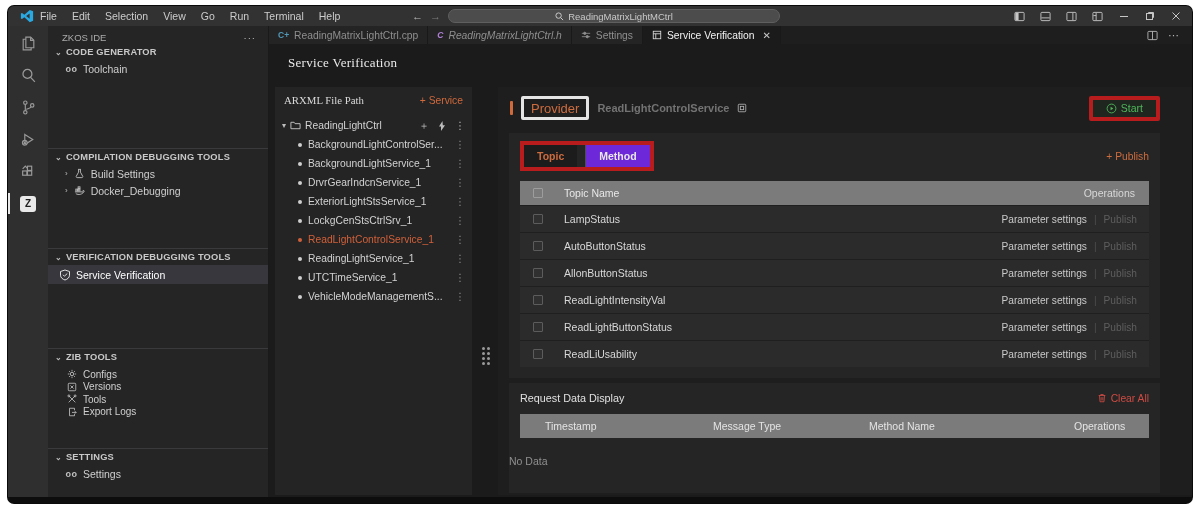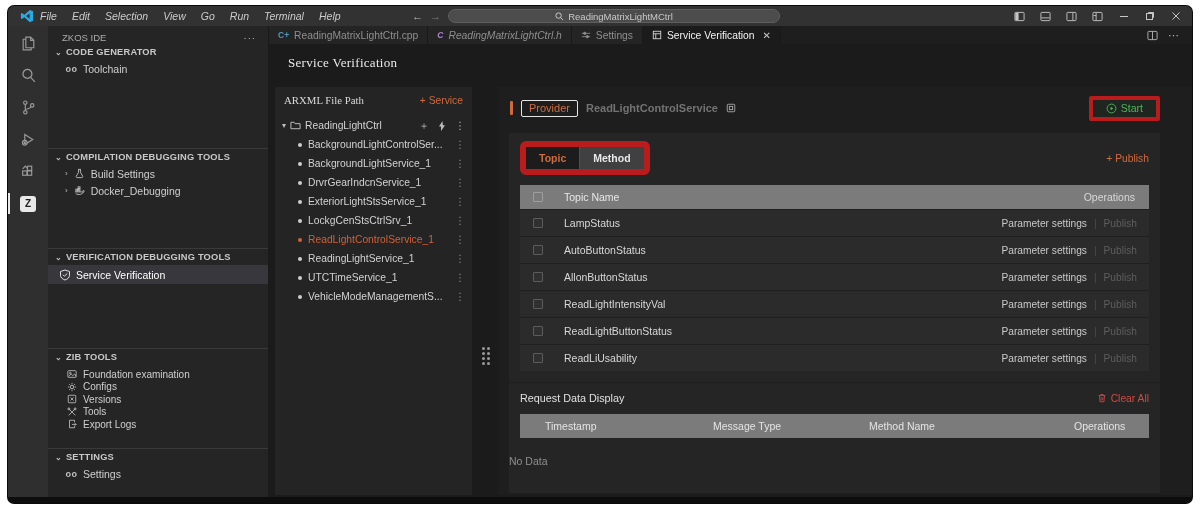--- a/index.html
+++ b/index.html
@@ -1,21 +1,21 @@
 <!DOCTYPE html>
 <html><head>
 <meta charset="utf-8">
 <style>
   html,body{margin:0;padding:0;width:1200px;height:512px;background:#ffffff;font-family:"Liberation Sans",sans-serif;-webkit-font-smoothing:antialiased;}
   *{box-sizing:border-box;}
   .window{position:absolute;left:8px;top:6px;width:1184px;height:497px;background:#1b1b1b;border-radius:6px;overflow:hidden;box-shadow:0 0 0 1px #0a0a0a;}
   
   .titlebar{position:absolute;left:0;top:0;right:0;height:20px;background:#323233;display:flex;align-items:center;padding:0 8px;}
   .vslogo{width:14px;height:14px;margin:0 6px 0 4px;flex:0 0 auto;}
-  .menus{display:flex;gap:15px;font-size:10.5px;color:#cccccc;font-style:italic;}
+  .menus{display:flex;gap:15px;font-size:10.5px;color:#cccccc;}
   .menus span{cursor:default;}
   .commandbar{position:absolute;left:404px;top:0;height:20px;display:flex;align-items:center;gap:7px;}
   .navarrow{color:#bdbdbd;font-size:11px;}
   .navarrow.fwd{color:#7d7d7d;}
   .searchbox{width:332px;height:14px;background:#4c4c4d;border:1px solid #5f5f60;border-radius:7px;display:flex;align-items:center;justify-content:center;gap:4px;font-size:9.5px;color:#c9c9c9;}
   .wincontrols{position:absolute;right:10px;top:0;height:20px;display:flex;align-items:center;gap:13px;color:#c6c6c6;}
   .wincontrols .wc{display:flex;align-items:center;justify-content:center;width:13px;height:13px;}
   
   .activitybar{position:absolute;left:0;top:20px;bottom:6px;width:40px;background:#2f2f30;display:flex;flex-direction:column;align-items:center;padding-top:5px;gap:7px;}
   .act{position:relative;width:40px;height:25px;display:flex;align-items:center;justify-content:center;color:#999999;}
@@ -63,30 +63,30 @@
   .t-item.sel{color:#d0603a;}
   .t-item.sel .bullet{background:#d0603a;}
   .folder{color:#c8c8c8;}
   
   .handle{position:absolute;left:211px;top:299px;width:12px;height:26px;display:grid;grid-template-columns:repeat(2,3px);grid-auto-rows:3px;gap:2px;align-content:center;justify-content:center;}
   .handle i{background:#9a9a9a;border-radius:50%;}
   
   .rpanel{position:absolute;left:229px;right:0;top:43px;bottom:2px;background:#1e1e1e;}
   .svc-h{position:absolute;top:9px;left:12px;right:32px;height:24px;display:flex;align-items:center;gap:8px;}
   .accentbar{width:3px;height:14px;background:#d0693c;border-radius:1px;}
-  .badge{border:1px solid #e5e5e5;color:#cd6c3f;font-size:11px;padding:1.5px 7px;border-radius:2px;}
+  .badge{border:3px solid #e5e5e5;color:#cd6c3f;font-size:13px;padding:1.5px 7px;border-radius:2px;}
   .svc-name{font-size:11px;color:#737373;font-weight:600;}
   .start-btn{margin-left:auto;display:flex;align-items:center;gap:4px;border:4px solid #b91c1c;color:#4fb65a;background:rgba(50,120,55,.10);padding:2.5px 13px;border-radius:2px;font-size:10.5px;}
   .card{position:absolute;left:11px;right:32px;background:#252525;}
   .card1{top:46px;padding-bottom:11px;}
   .tabs-row{display:flex;align-items:center;padding:8px 11px 10px;}
-  .tgroup{display:flex;border:6px solid #b91c1c;border-radius:6px;overflow:hidden;}
+  .tgroup{display:flex;border:4px solid #b91c1c;border-radius:0;overflow:hidden;gap:8px;}
   .tseg{padding:5px 13px;font-size:10.5px;font-weight:600;}
   .tseg.on{background:#1c1c1c;color:#cd6c3f;}
-  .tseg.off{background:#404040;color:#e8e8e8;border-left:1px solid #4e4e4e;}
+  .tseg.off{background:#6d28d9;color:#e8e8e8;border-left:1px solid #4e4e4e;}
   .publish-top{margin-left:auto;color:#cd6c3f;font-size:10.3px;display:flex;gap:3px;align-items:center;}
   .thead{margin:0 11px;height:24px;background:#7b7b7b;display:grid;grid-template-columns:44px 1fr 230px;align-items:center;font-size:10.5px;color:#e8e8e8;}
   .thead .ops{text-align:right;padding-right:14px;color:#d8d8d8;}
   .cbx{width:10px;height:10px;border:1px solid #9d9d9d;border-radius:1px;background:transparent;margin-left:13px;}
   .trow .cbx{border-color:#5c5c5c;background:#303030;}
   .trow{margin:0 11px;height:27px;background:#2b2b2b;border-top:1px solid #1f1f1f;display:grid;grid-template-columns:44px 1fr 230px;align-items:center;font-size:10.5px;color:#d8d8d8;}
   .trow .ops{display:flex;justify-content:flex-end;align-items:center;gap:7px;padding-right:12px;font-size:10.2px;}
   .link-param{color:#c9c9c9;}
   .op-div{color:#4d4d4d;}
   .link-pub{color:#5e5e5e;}
@@ -278,30 +278,20 @@
     </div>
 
     <div class="sb-sec bordered tight" style="top:322px">
       <div class="sb-sec-title" style="margin-bottom:3px">
           <span class="chev">⌄</span>
           <span>ZIB TOOLS</span>
         </div>
       <div class="sb-item">
           <span class="ico">
             <svg width="10" height="10" viewBox="0 0 12 12" fill="none" stroke="currentColor">
-              <rect x="1" y="2" width="10" height="8" rx="1"></rect>
-              <circle cx="4" cy="5" r="1"></circle>
-              <path d="M2 9l3-3 2 2 2-2 2 3"></path>
-            </svg>
-          </span>
-          <span>Foundation examination</span>
-        </div>
-      <div class="sb-item">
-          <span class="ico">
-            <svg width="10" height="10" viewBox="0 0 12 12" fill="none" stroke="currentColor">
               <circle cx="6" cy="6" r="2"></circle>
               <path d="M6 1v2M6 9v2M1 6h2M9 6h2M2.5 2.5l1.4 1.4M8.1 8.1l1.4 1.4M9.5 2.5 8.1 3.9M3.9 8.1 2.5 9.5"></path>
             </svg>
           </span>
           <span>Configs</span>
         </div>
       <div class="sb-item">
           <span class="ico">
             <svg width="10" height="10" viewBox="0 0 12 12" fill="none" stroke="currentColor">
               <rect x="1.5" y="1.5" width="9" height="9" rx="1"></rect>

